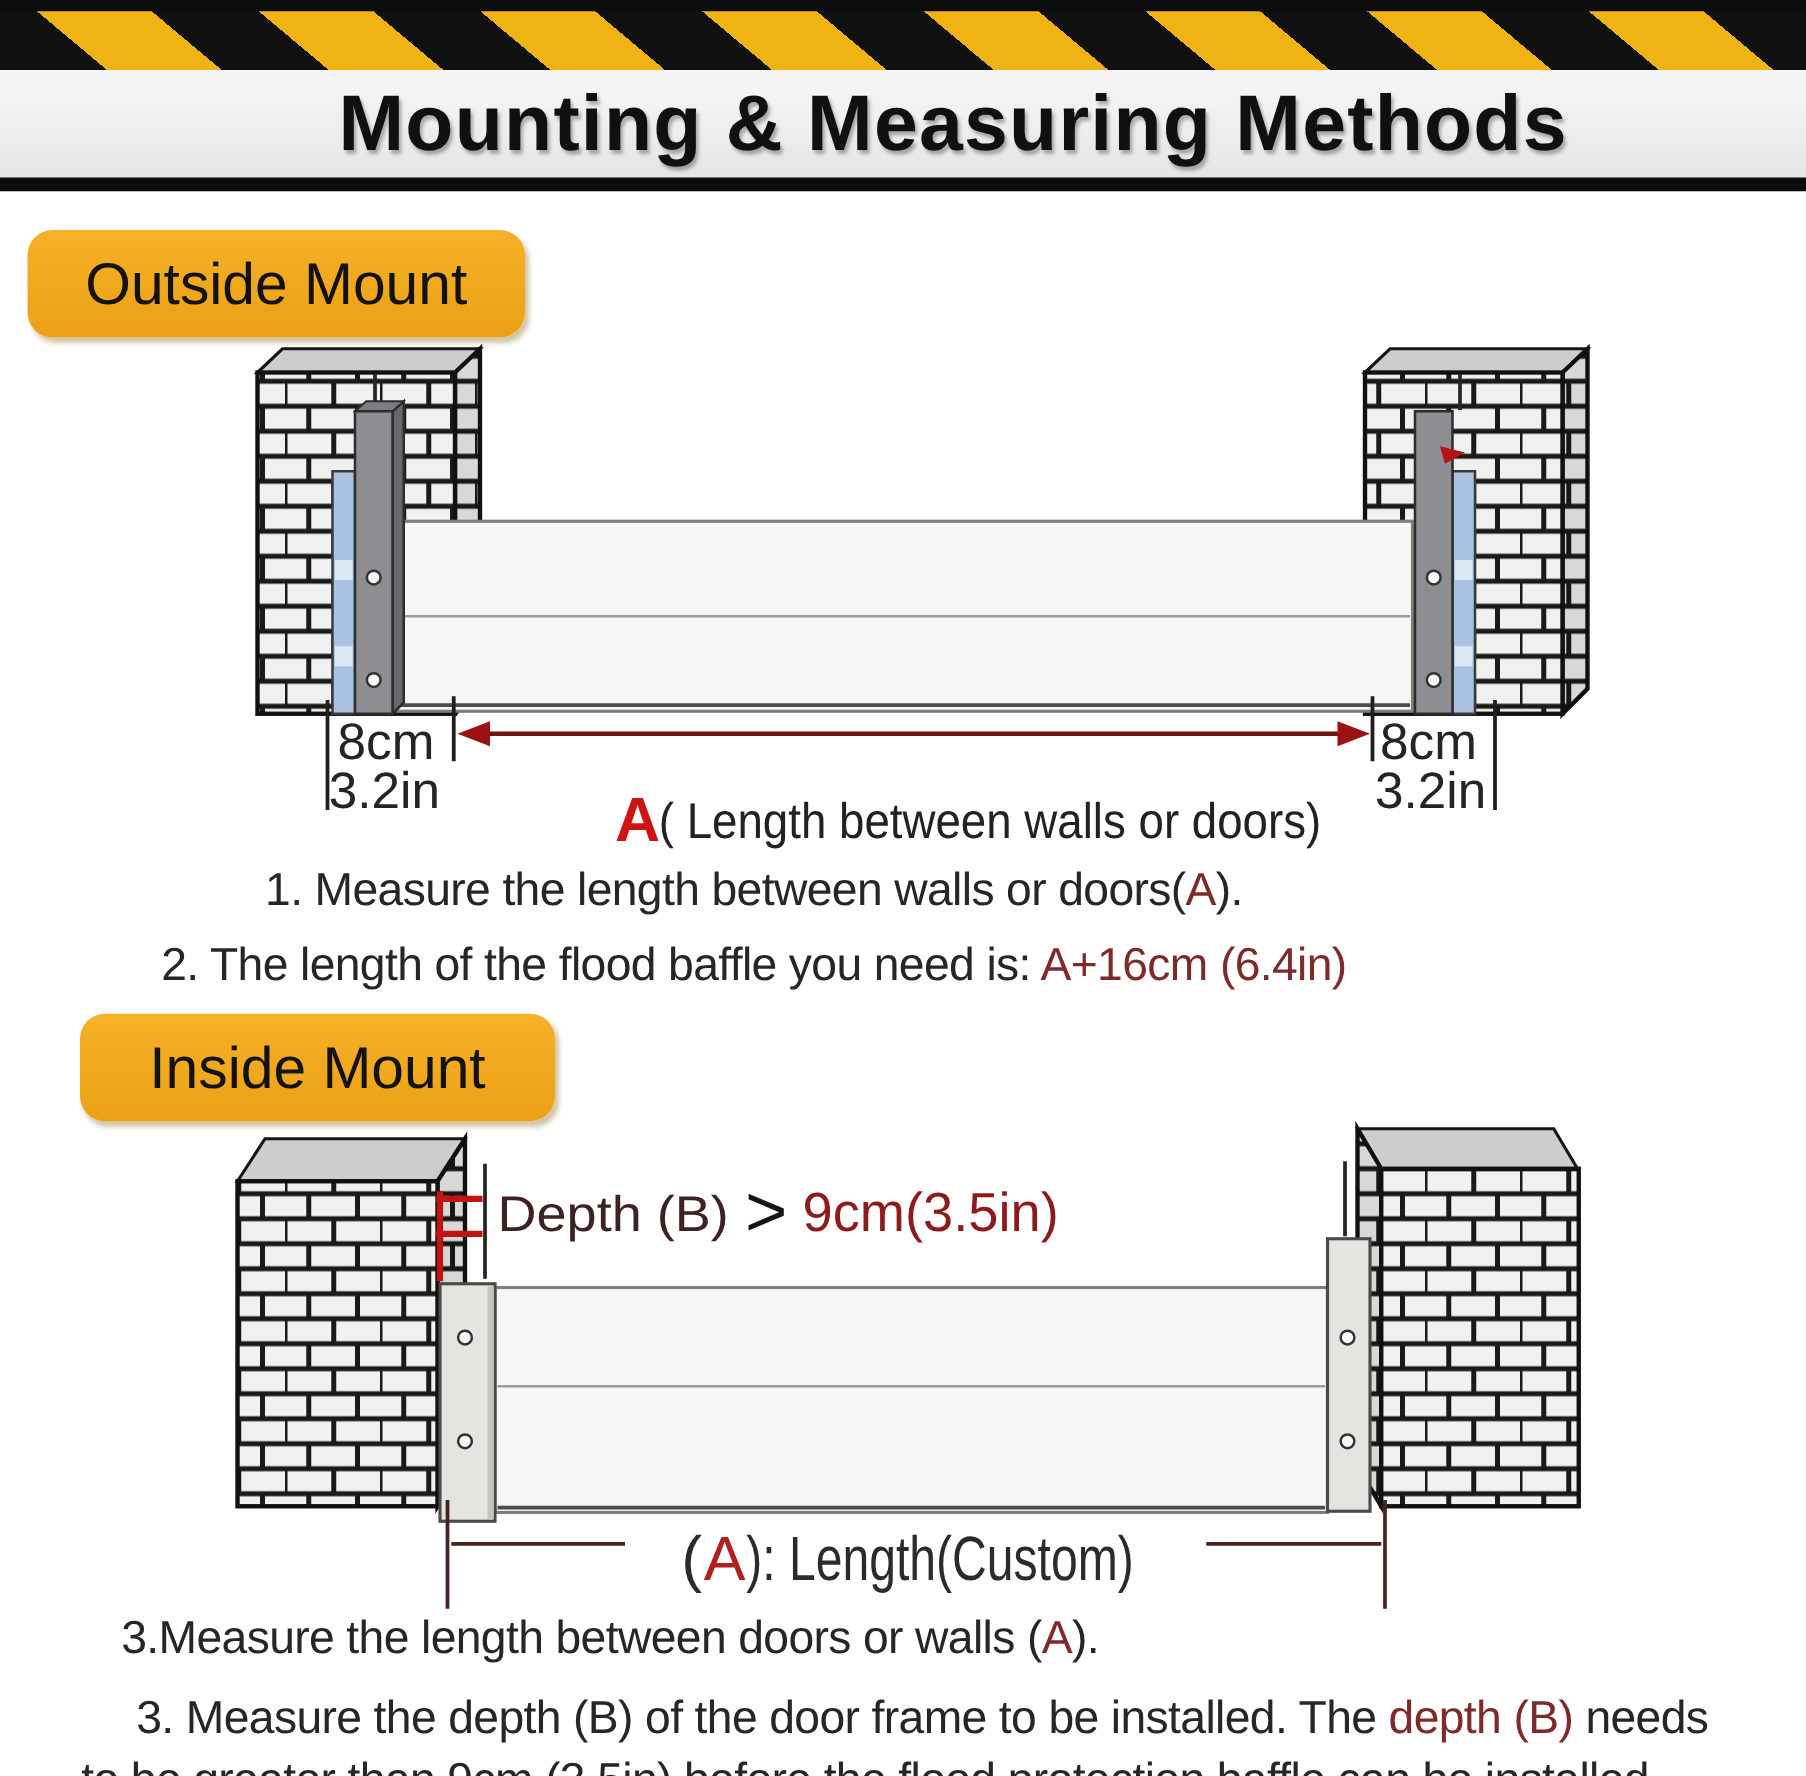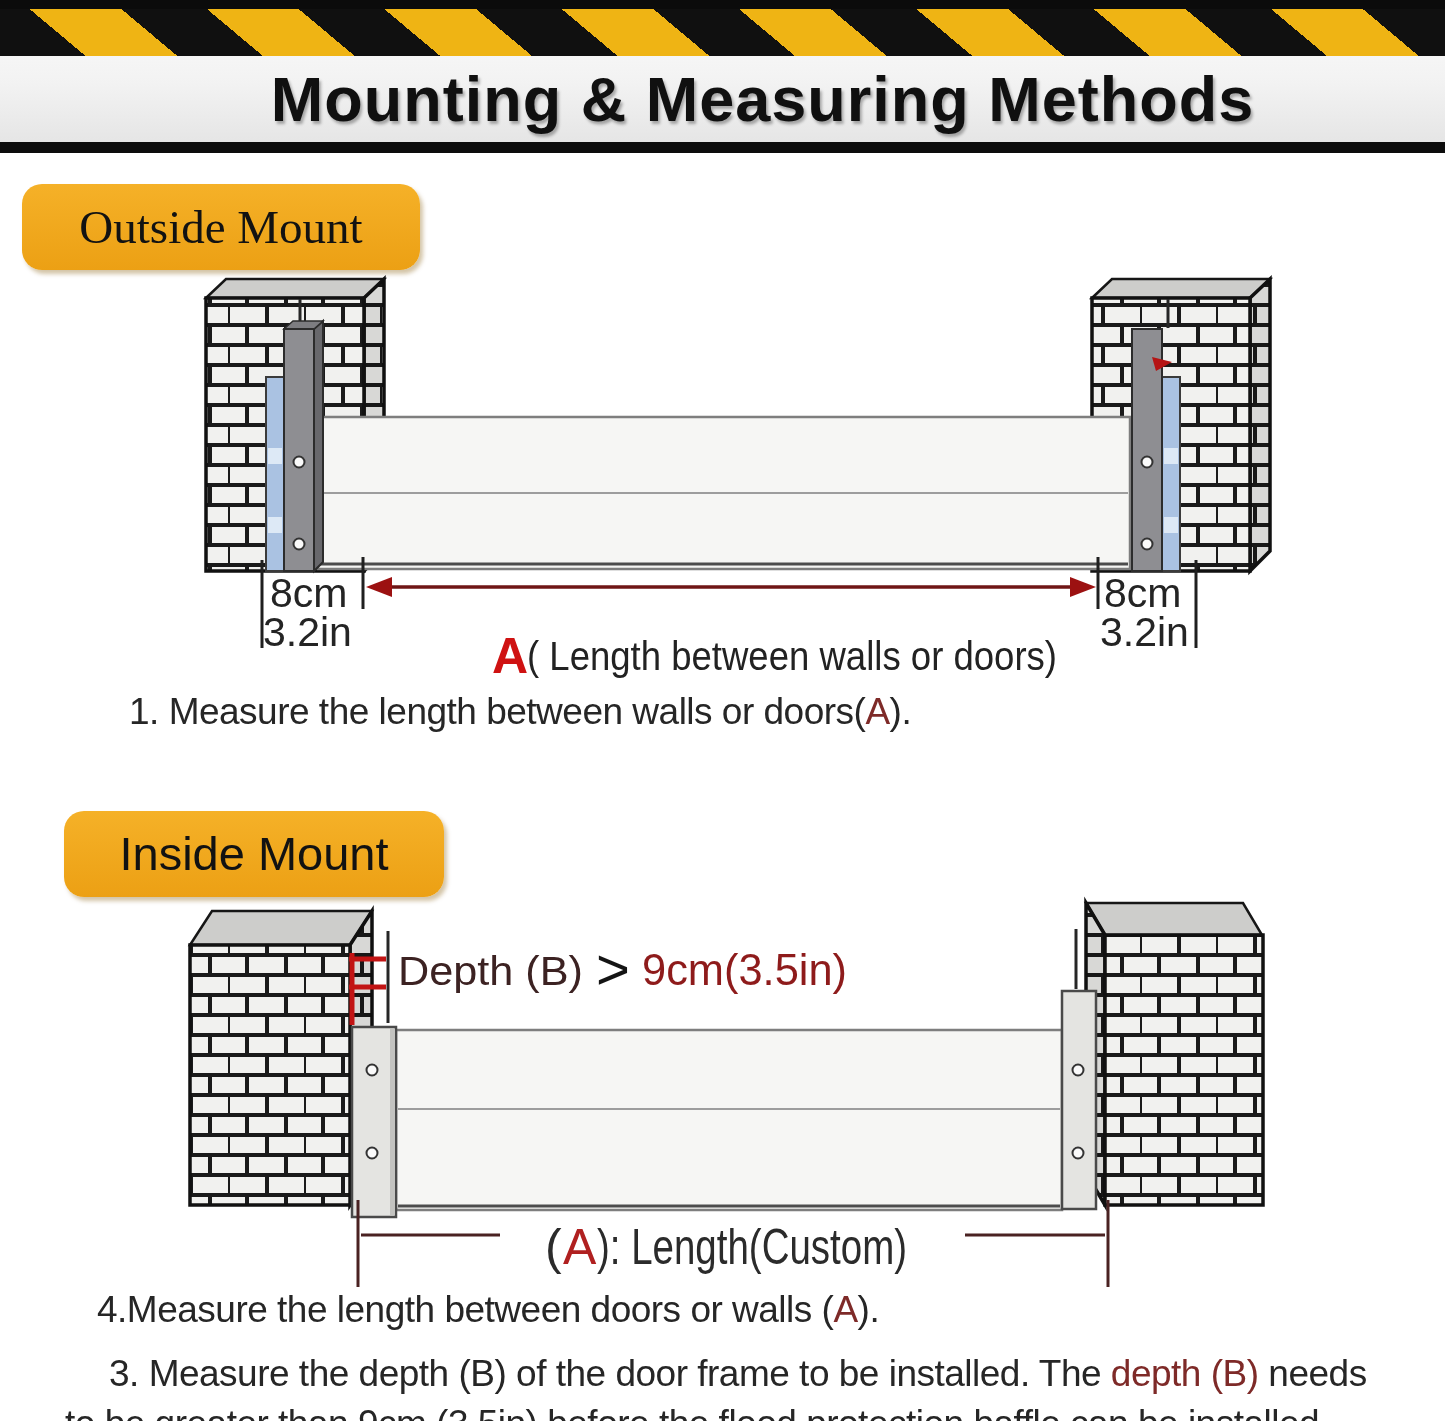--- a/index.html
+++ b/index.html
@@ -15,21 +15,21 @@
   .banner h1{margin:0;position:absolute;left:0;top:56px;width:100%;height:86px;
              line-height:86px;text-align:center;font-size:63px;font-weight:700;
              color:#101010;letter-spacing:1px;text-shadow:2px 3px 3px rgba(0,0,0,0.30);padding-left:40px;}
   .banner-bar{position:absolute;left:0;top:142px;width:100%;height:11px;background:#0c0c0c;}
 
   
   .badge{position:absolute;left:22px;border-radius:20px;text-align:center;
          background:linear-gradient(180deg,#f5b128,#eca014);
          box-shadow:3px 4px 4px rgba(130,85,0,0.35);
          color:#121212;font-size:47px;}
-  .badge.outside{top:184px;width:398px;height:86px;line-height:86px;font-family:Liberation Serif, serif;}
+  .badge.outside{top:184px;width:398px;height:86px;line-height:86px;}
   .badge.inside{top:811px;width:380px;height:86px;line-height:86px;margin-left:42px;}
 
   
   svg.diag{position:absolute;left:0;width:1445px;display:block;}
   .ptop{fill:#cdcdcb;stroke:#161616;stroke-width:2.5;}
   .pfront,.psidebrick{stroke:#111;stroke-width:3.5;}
   .shade{fill:rgba(0,0,0,0.10);stroke:none;}
   .seal{fill:#aac2e2;stroke:#3b3b3b;stroke-width:2;}
   .sealsq{fill:#dde9f6;}
   .chanfront{fill:#8e8e92;stroke:#2c2c2c;stroke-width:2;}
@@ -154,20 +154,23 @@
     <text class="dim" x="1104" y="342">8cm</text>
     <text class="dim" x="1100" y="381">3.2in</text>
     <text class="spanA" x="492" y="408">A</text>
     <text class="spanrest" x="527" y="405" textLength="530" lengthAdjust="spacingAndGlyphs">( Length between walls or doors)</text>
   </svg>
 
   <div class="steps" style="top:688px;left:129px;text-align:center;">
     <div class="step">
       <span>1. Measure the length between walls or doors(</span><span class="red">A</span><span>).</span>
     </div>
+    <div class="step">
+      <span>2. The length of the flood baffle you need is: </span><span class="red">A+16cm (6.4in)</span>
+    </div>
   </div>
 
   <div class="badge inside">Inside Mount</div>
 
   <svg class="diag" style="top:895px;height:410px;" viewBox="0 0 1445 410">
     <defs>
       <pattern id="brickB" width="76" height="40" patternUnits="userSpaceOnUse">
         <rect width="76" height="40" fill="#1a1a1a"></rect>
         <rect x="2" y="2" width="35" height="16" fill="#f1f1ef"></rect>
         <rect x="41" y="2" width="35" height="16" fill="#f1f1ef"></rect>
@@ -227,21 +230,21 @@
       <line class="mtick" x1="1108" y1="305" x2="1108" y2="392"></line>
     </g>
 
     <text class="lenlbl" x="545" y="369">(</text>
     <text class="lenA" x="563" y="369">A</text>
     <text class="lenlbl" x="597" y="369" textLength="310" lengthAdjust="spacingAndGlyphs">): Length(Custom)</text>
   </svg>
 
   <div class="steps" style="top:1286px;left:97px;">
     <div class="step">
-      <span>4.Measure the length between doors or walls (</span><span class="red">A</span><span>).</span>
+      <span>3.Measure the length between doors or walls (</span><span class="red">A</span><span>).</span>
     </div>
     <div class="step" style="margin-top:16px;margin-left:12px;">
       <span>3. Measure the depth (B) of the door frame to be installed. The </span><span class="red">depth (B)</span><span> needs</span>
     </div>
     <div class="step" style="margin-top:2px;margin-left:-32px;">
       <span>to be greater than 9cm (3.5in) before the flood protection baffle can be installed.</span>
     </div>
   </div>
 
 </div>

